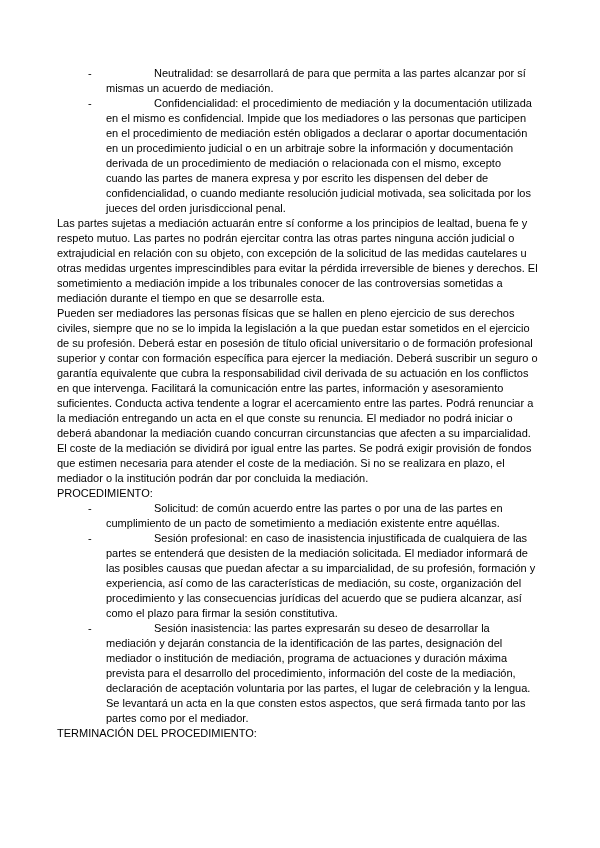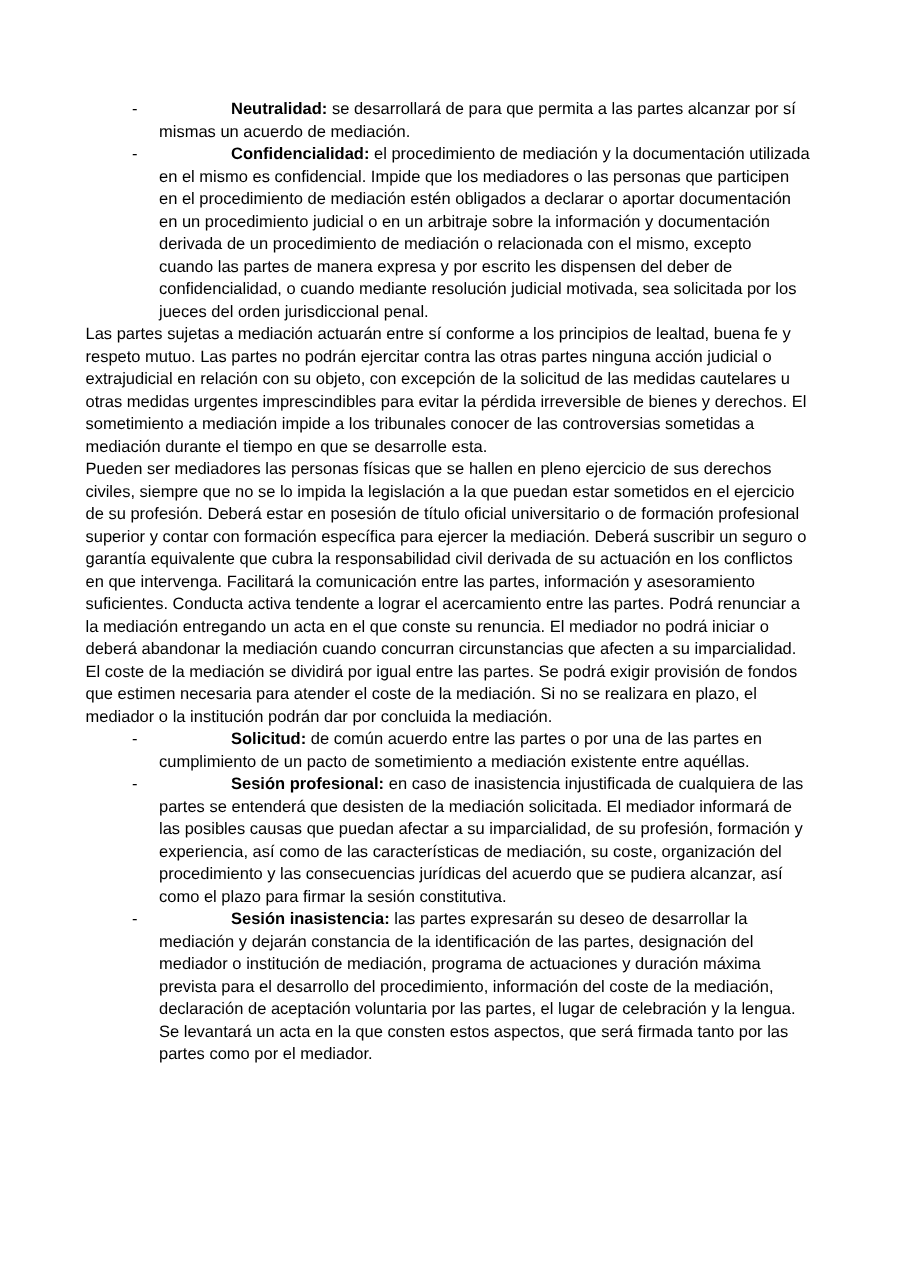--- a/index.html
+++ b/index.html
@@ -33,21 +33,21 @@
   ul.blist li {
     position: relative;
     padding-left: 49px;
   }
   ul.blist .marker {
     position: absolute;
     left: 31px;
     top: 0;
   }
   .b {
-    font-weight: bold;
+    font-weight: normal;
     padding-left: 48px;
   }
   .heading {
     font-weight: normal;
   }
 </style>
 </head>
 <body>
 
 <div class="page">
@@ -64,33 +64,35 @@
       <span>el procedimiento de mediación y la documentación utilizada en el mismo es confidencial. Impide que los mediadores o las personas que participen en el procedimiento de mediación estén obligados a declarar o aportar documentación en un procedimiento judicial o en un arbitraje sobre la información y documentación derivada de un procedimiento de mediación o relacionada con el mismo, excepto cuando las partes de manera expresa y por escrito les dispensen del deber de confidencialidad, o cuando mediante resolución judicial motivada, sea solicitada por los jueces del orden jurisdiccional penal.</span>
     </li>
   </ul>
 
   <p>Las partes sujetas a mediación actuarán entre sí conforme a los principios de lealtad, buena fe y respeto mutuo. Las partes no podrán ejercitar contra las otras partes ninguna acción judicial o extrajudicial en relación con su objeto, con excepción de la solicitud de las medidas cautelares u otras medidas urgentes imprescindibles para evitar la pérdida irreversible de bienes y derechos. El sometimiento a mediación impide a los tribunales conocer de las controversias sometidas a mediación durante el tiempo en que se desarrolle esta.</p>
 
   <p>Pueden ser mediadores las personas físicas que se hallen en pleno ejercicio de sus derechos civiles, siempre que no se lo impida la legislación a la que puedan estar sometidos en el ejercicio de su profesión. Deberá estar en posesión de título oficial universitario o de formación profesional superior y contar con formación específica para ejercer la mediación. Deberá suscribir un seguro o garantía equivalente que cubra la responsabilidad civil derivada de su actuación en los conflictos en que intervenga. Facilitará la comunicación entre las partes, información y asesoramiento suficientes. Conducta activa tendente a lograr el acercamiento entre las partes. Podrá renunciar a la mediación entregando un acta en el que conste su renuncia. El mediador no podrá iniciar o deberá abandonar la mediación cuando concurran circunstancias que afecten a su imparcialidad.</p>
 
   <p>El coste de la mediación se dividirá por igual entre las partes. Se podrá exigir provisión de fondos que estimen necesaria para atender el coste de la mediación. Si no se realizara en plazo, el mediador o la institución podrán dar por concluida la mediación.</p>
 
+  <p class="heading">PROCEDIMIENTO:</p>
 
   <ul class="blist">
     <li>
       <span class="marker">-</span>
       <span class="b">Solicitud:</span>
       <span>de común acuerdo entre las partes o por una de las partes en cumplimiento de un pacto de sometimiento a mediación existente entre aquéllas.</span>
     </li>
     <li>
       <span class="marker">-</span>
       <span class="b">Sesión profesional:</span>
       <span>en caso de inasistencia injustificada de cualquiera de las partes se entenderá que desisten de la mediación solicitada. El mediador informará de las posibles causas que puedan afectar a su imparcialidad, de su profesión, formación y experiencia, así como de las características de mediación, su coste, organización del procedimiento y las consecuencias jurídicas del acuerdo que se pudiera alcanzar, así como el plazo para firmar la sesión constitutiva.</span>
     </li>
     <li>
       <span class="marker">-</span>
       <span class="b">Sesión inasistencia:</span>
       <span>las partes expresarán su deseo de desarrollar la mediación y dejarán constancia de la identificación de las partes, designación del mediador o institución de mediación, programa de actuaciones y duración máxima prevista para el desarrollo del procedimiento, información del coste de la mediación, declaración de aceptación voluntaria por las partes, el lugar de celebración y la lengua. Se levantará un acta en la que consten estos aspectos, que será firmada tanto por las partes como por el mediador.</span>
     </li>
   </ul>
 
+  <p class="heading">TERMINACIÓN DEL PROCEDIMIENTO:</p>
 
 </div>
 
 </body></html>

